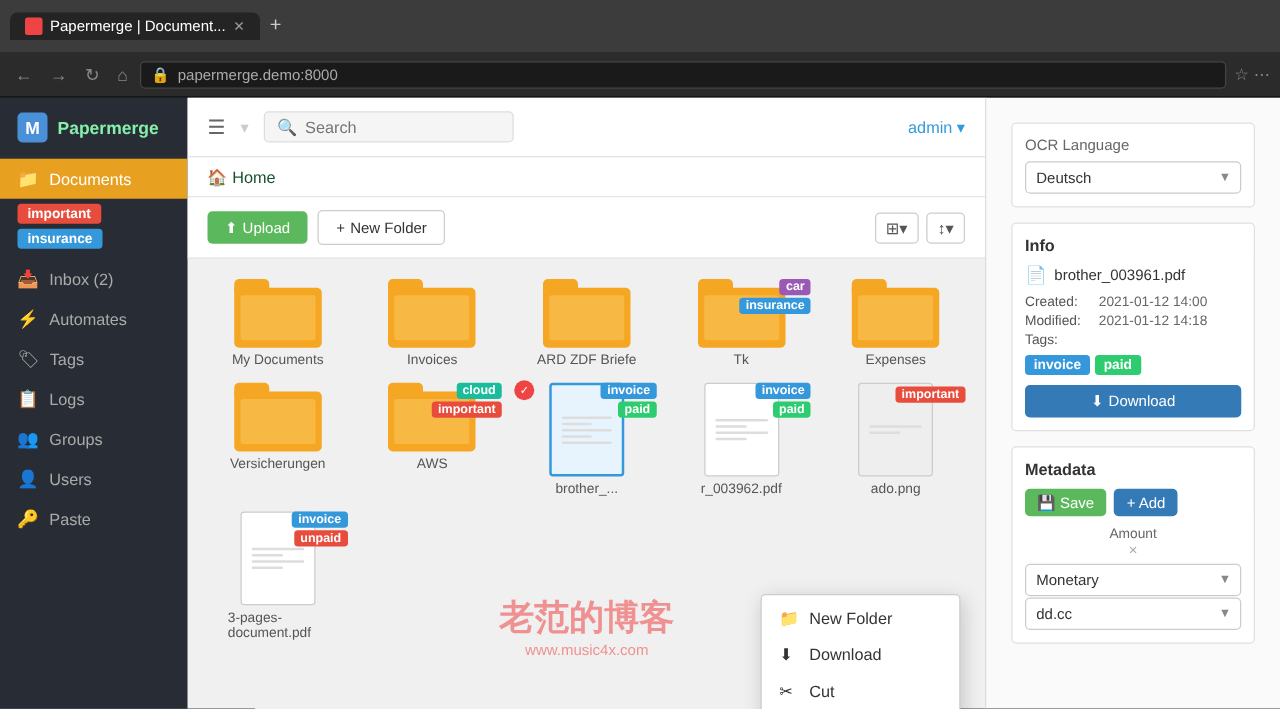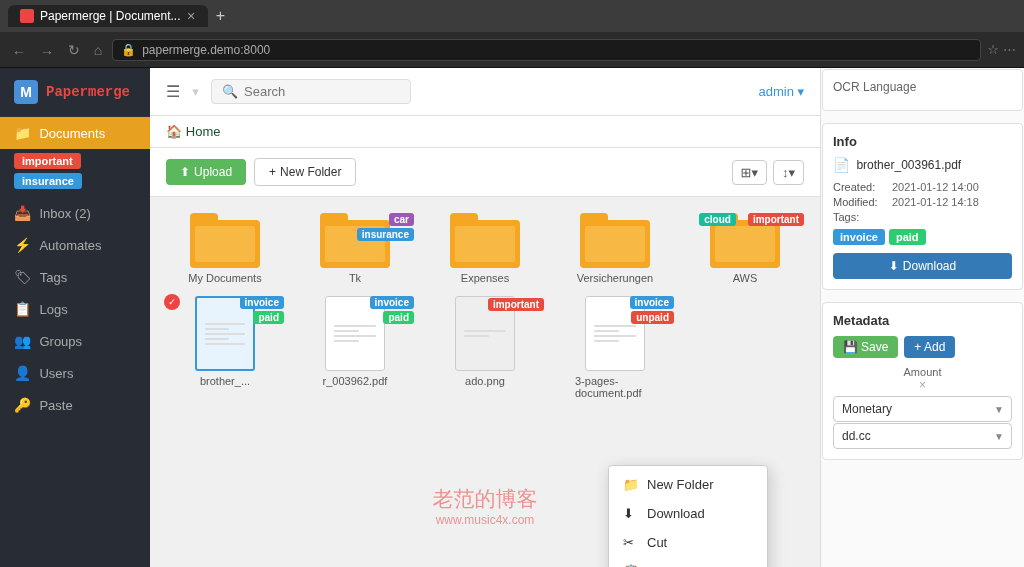--- a/index.html
+++ b/index.html
@@ -1,40 +1,40 @@
 <!DOCTYPE html>
 <html><head>
   <meta charset="utf-8">
   <style>
     * { box-sizing: border-box; margin: 0; padding: 0; }
     body { font-family: -apple-system, BlinkMacSystemFont, 'Segoe UI', sans-serif; font-size: 13px; background: #1e2228; color: #ccc; height: 567px; overflow: hidden; display: flex; flex-direction: column; }
 
     
-    .browser-chrome { background: #3c3c3c; padding: 4px 8px; display: flex; align-items: center; gap: 8px; height: 32px; }
+    .browser-chrome { background: #3c3c3c; padding: 4px 8px; display: flex; align-items: center; gap: 8px; height: 42px; }
     .browser-tabs { display: flex; align-items: center; gap: 4px; }
     .browser-tab { background: #2b2b2b; color: #ccc; padding: 4px 12px; border-radius: 6px 6px 0 0; font-size: 12px; display: flex; align-items: center; gap: 6px; }
     .browser-tab.active { background: #242424; color: #fff; }
     .tab-favicon { width: 14px; height: 14px; background: #e44; border-radius: 2px; display: inline-block; }
     .tab-close { color: #999; font-size: 11px; cursor: pointer; }
     .tab-add { background: none; border: none; color: #ccc; font-size: 16px; cursor: pointer; padding: 0 4px; }
 
     .browser-nav { background: #2b2b2b; padding: 4px 8px; display: flex; align-items: center; gap: 6px; height: 36px; border-bottom: 1px solid #111; }
     .nav-btn { background: none; border: none; color: #888; cursor: pointer; font-size: 14px; padding: 2px 4px; }
     .address-bar { flex: 1; background: #1a1a1a; border: 1px solid #444; border-radius: 4px; padding: 3px 8px; color: #ccc; font-size: 12px; display: flex; align-items: center; gap: 6px; }
     .address-text { color: #aaa; font-size: 12px; }
     .nav-actions { display: flex; gap: 4px; color: #888; font-size: 13px; }
 
     
     .app-layout { display: flex; flex: 1; overflow: hidden; }
 
     
     .sidebar { width: 150px; background: #282c34; display: flex; flex-direction: column; overflow-y: auto; }
     .sidebar-logo { display: flex; align-items: center; gap: 8px; padding: 12px 14px; border-bottom: 1px solid #333; }
     .sidebar-logo-icon { width: 24px; height: 24px; background: #4a90d9; border-radius: 4px; display: flex; align-items: center; justify-content: center; color: white; font-weight: bold; font-size: 14px; }
-    .sidebar-logo-text { color: #ef4444; font-weight: 600; font-size: 14px; font-family: Liberation Mono, monospace; }
+    .sidebar-logo-text { color: #86efac; font-weight: 600; font-size: 14px; }
     .sidebar-item { display: flex; align-items: center; gap: 8px; padding: 8px 14px; cursor: pointer; color: #aaa; font-size: 13px; }
     .sidebar-item.active { background: #e8a020; color: #fff; }
     .sidebar-item .icon { font-size: 14px; }
     .sidebar-tags { display: flex; flex-direction: column; gap: 4px; padding: 4px 14px 8px; }
     .tag-pill { border-radius: 3px; padding: 2px 8px; font-size: 11px; color: #fff; font-weight: 600; width: fit-content; }
     .tag-important { background: #e74c3c; }
     .tag-insurance { background: #3498db; }
 
     
     .main-content { flex: 1; background: #f0f0f0; display: flex; flex-direction: column; overflow: hidden; }
@@ -77,21 +77,21 @@
     .tag-cloud { background: #1abc9c; }
     .tag-imp { background: #e74c3c; }
 
     
     .context-menu { position: absolute; background: #fff; border: 1px solid #ccc; border-radius: 4px; box-shadow: 2px 4px 16px rgba(0,0,0,0.18); z-index: 100; width: 160px; padding: 4px 0; top: 268px; left: 458px; }
     .ctx-item { display: flex; align-items: center; gap: 8px; padding: 7px 14px; cursor: pointer; color: #333; font-size: 13px; }
     .ctx-item .ctx-icon { font-size: 13px; width: 16px; }
     .ctx-arrow { margin-left: auto; font-size: 11px; }
 
     
-    .right-panel { width: 204px; background: #fafafa; border-left: 1px solid #ddd; padding: 1px; display: flex; flex-direction: column; gap: 12px; overflow-y: auto; }
+    .right-panel { width: 236px; background: #fafafa; border-left: 1px solid #ddd; padding: 20px; display: flex; flex-direction: column; gap: 12px; overflow-y: auto; }
     .panel-section { background: #fff; border: 1px solid #e0e0e0; border-radius: 4px; padding: 10px; }
     .panel-label { font-size: 12px; color: #666; margin-bottom: 6px; }
     .select-dropdown { width: 100%; border: 1px solid #ccc; border-radius: 4px; padding: 5px 8px; font-size: 12px; background: #fff; color: #333; appearance: none; cursor: pointer; }
     .select-wrapper { position: relative; }
     .select-wrapper::after { content: '▼'; position: absolute; right: 8px; top: 50%; transform: translateY(-50%); font-size: 10px; color: #888; pointer-events: none; }
     .info-title { font-size: 13px; font-weight: 600; color: #333; margin-bottom: 8px; }
     .info-file { display: flex; align-items: center; gap: 6px; margin-bottom: 8px; }
     .info-file-icon { color: #3498db; font-size: 14px; }
     .info-file-name { font-size: 12px; color: #333; font-weight: 500; }
     .info-row { display: flex; gap: 4px; font-size: 11px; color: #666; margin-bottom: 3px; }
@@ -102,21 +102,21 @@
     .info-tag-paid { background: #2ecc71; }
     .btn-download { background: #337ab7; color: #fff; border: none; border-radius: 4px; padding: 6px 12px; cursor: pointer; font-size: 12px; width: 100%; margin-top: 8px; display: flex; align-items: center; justify-content: center; gap: 4px; }
     .metadata-title { font-size: 13px; font-weight: 600; color: #333; margin-bottom: 8px; }
     .meta-actions { display: flex; gap: 6px; margin-bottom: 8px; }
     .btn-save { background: #5cb85c; color: #fff; border: none; border-radius: 4px; padding: 4px 10px; cursor: pointer; font-size: 12px; display: flex; align-items: center; gap: 3px; }
     .btn-add { background: #337ab7; color: #fff; border: none; border-radius: 4px; padding: 4px 10px; cursor: pointer; font-size: 12px; display: flex; align-items: center; gap: 3px; }
     .meta-field-label { font-size: 11px; color: #666; margin-bottom: 4px; display: flex; justify-content: space-between; align-items: center; flex-direction: column; }
     .meta-field-close { color: #aaa; cursor: pointer; font-size: 12px; }
 
     .watermark { position: absolute; bottom: 40px; left: 50%; transform: translateX(-50%); opacity: 0.55; text-align: center; }
-    .watermark-cn { font-size: 21px; color: #e44; font-weight: normal; }
+    .watermark-cn { font-size: 28px; color: #e44; font-weight: bold; }
     .watermark-url { font-size: 12px; color: #e44; }
 
     .file-item.selected .file-doc { border: 2px solid #3498db; background: #e8f4fd; }
   </style>
 </head>
 <body>
 
 <div class="browser-chrome">
   <div class="browser-tabs">
     <div class="browser-tab active">
@@ -233,21 +233,39 @@
           <div class="folder-icon">
             <div class="folder-tab"></div>
             <div class="folder-body">
               <div class="folder-inner"></div>
             </div>
           </div>
           <div class="file-tags"></div>
           <span class="file-label">My Documents</span>
         </div>
 
-
+        <div class="file-item">
+          <div class="folder-icon">
+            <div class="folder-tab"></div>
+            <div class="folder-body">
+              <div class="folder-inner"></div>
+            </div>
+          </div>
+          <span class="file-label">Invoices</span>
+        </div>
+
+        <div class="file-item">
+          <div class="folder-icon">
+            <div class="folder-tab"></div>
+            <div class="folder-body">
+              <div class="folder-inner"></div>
+            </div>
+          </div>
+          <span class="file-label">ARD ZDF Briefe</span>
+        </div>
 
         <div class="file-item" style="position:relative;">
           <div class="folder-icon">
             <div class="folder-tab"></div>
             <div class="folder-body">
               <div class="folder-inner"></div>
             </div>
           </div>
           <div class="file-tags" style="position:absolute;top:0;right:0;display:flex;flex-direction:column;gap:2px;align-items:flex-end;">
             <span class="file-tag tag-car">car</span>
@@ -276,21 +294,21 @@
           <span class="file-label">Versicherungen</span>
         </div>
 
         <div class="file-item" style="position:relative;">
           <div class="folder-icon">
             <div class="folder-tab"></div>
             <div class="folder-body">
               <div class="folder-inner"></div>
             </div>
           </div>
-          <div style="position:absolute;top:0;right:0;display:flex;flex-direction:row;gap:12px;align-items:flex-end;">
+          <div style="position:absolute;top:0;right:0;display:flex;flex-direction:column;gap:2px;align-items:flex-end;">
             <span class="file-tag tag-cloud">cloud</span>
             <span class="file-tag tag-imp">important</span>
           </div>
           <span class="file-label">AWS</span>
         </div>
 
         <div class="file-item selected" style="position:relative;">
           <div style="position:absolute;top:-2px;left:-2px;width:16px;height:16px;background:#e44;border-radius:50%;z-index:1;display:flex;align-items:center;justify-content:center;">
             <span style="color:white;font-size:9px;">✓</span>
           </div>
@@ -383,20 +401,27 @@
         <div class="watermark-url">www.music4x.com</div>
       </div>
 
     </div>
   </div>
 
   <div class="right-panel">
 
     <div class="panel-section">
       <div class="panel-label">OCR Language</div>
+      <div class="select-wrapper">
+        <select class="select-dropdown">
+          <option>Deutsch</option>
+          <option>English</option>
+          <option>French</option>
+        </select>
+      </div>
     </div>
 
     <div class="panel-section">
       <div class="info-title">Info</div>
       <div class="info-file">
         <span class="info-file-icon">📄</span>
         <span class="info-file-name">brother_003961.pdf</span>
       </div>
       <div class="info-row">
         <span class="info-key">Created:</span>

